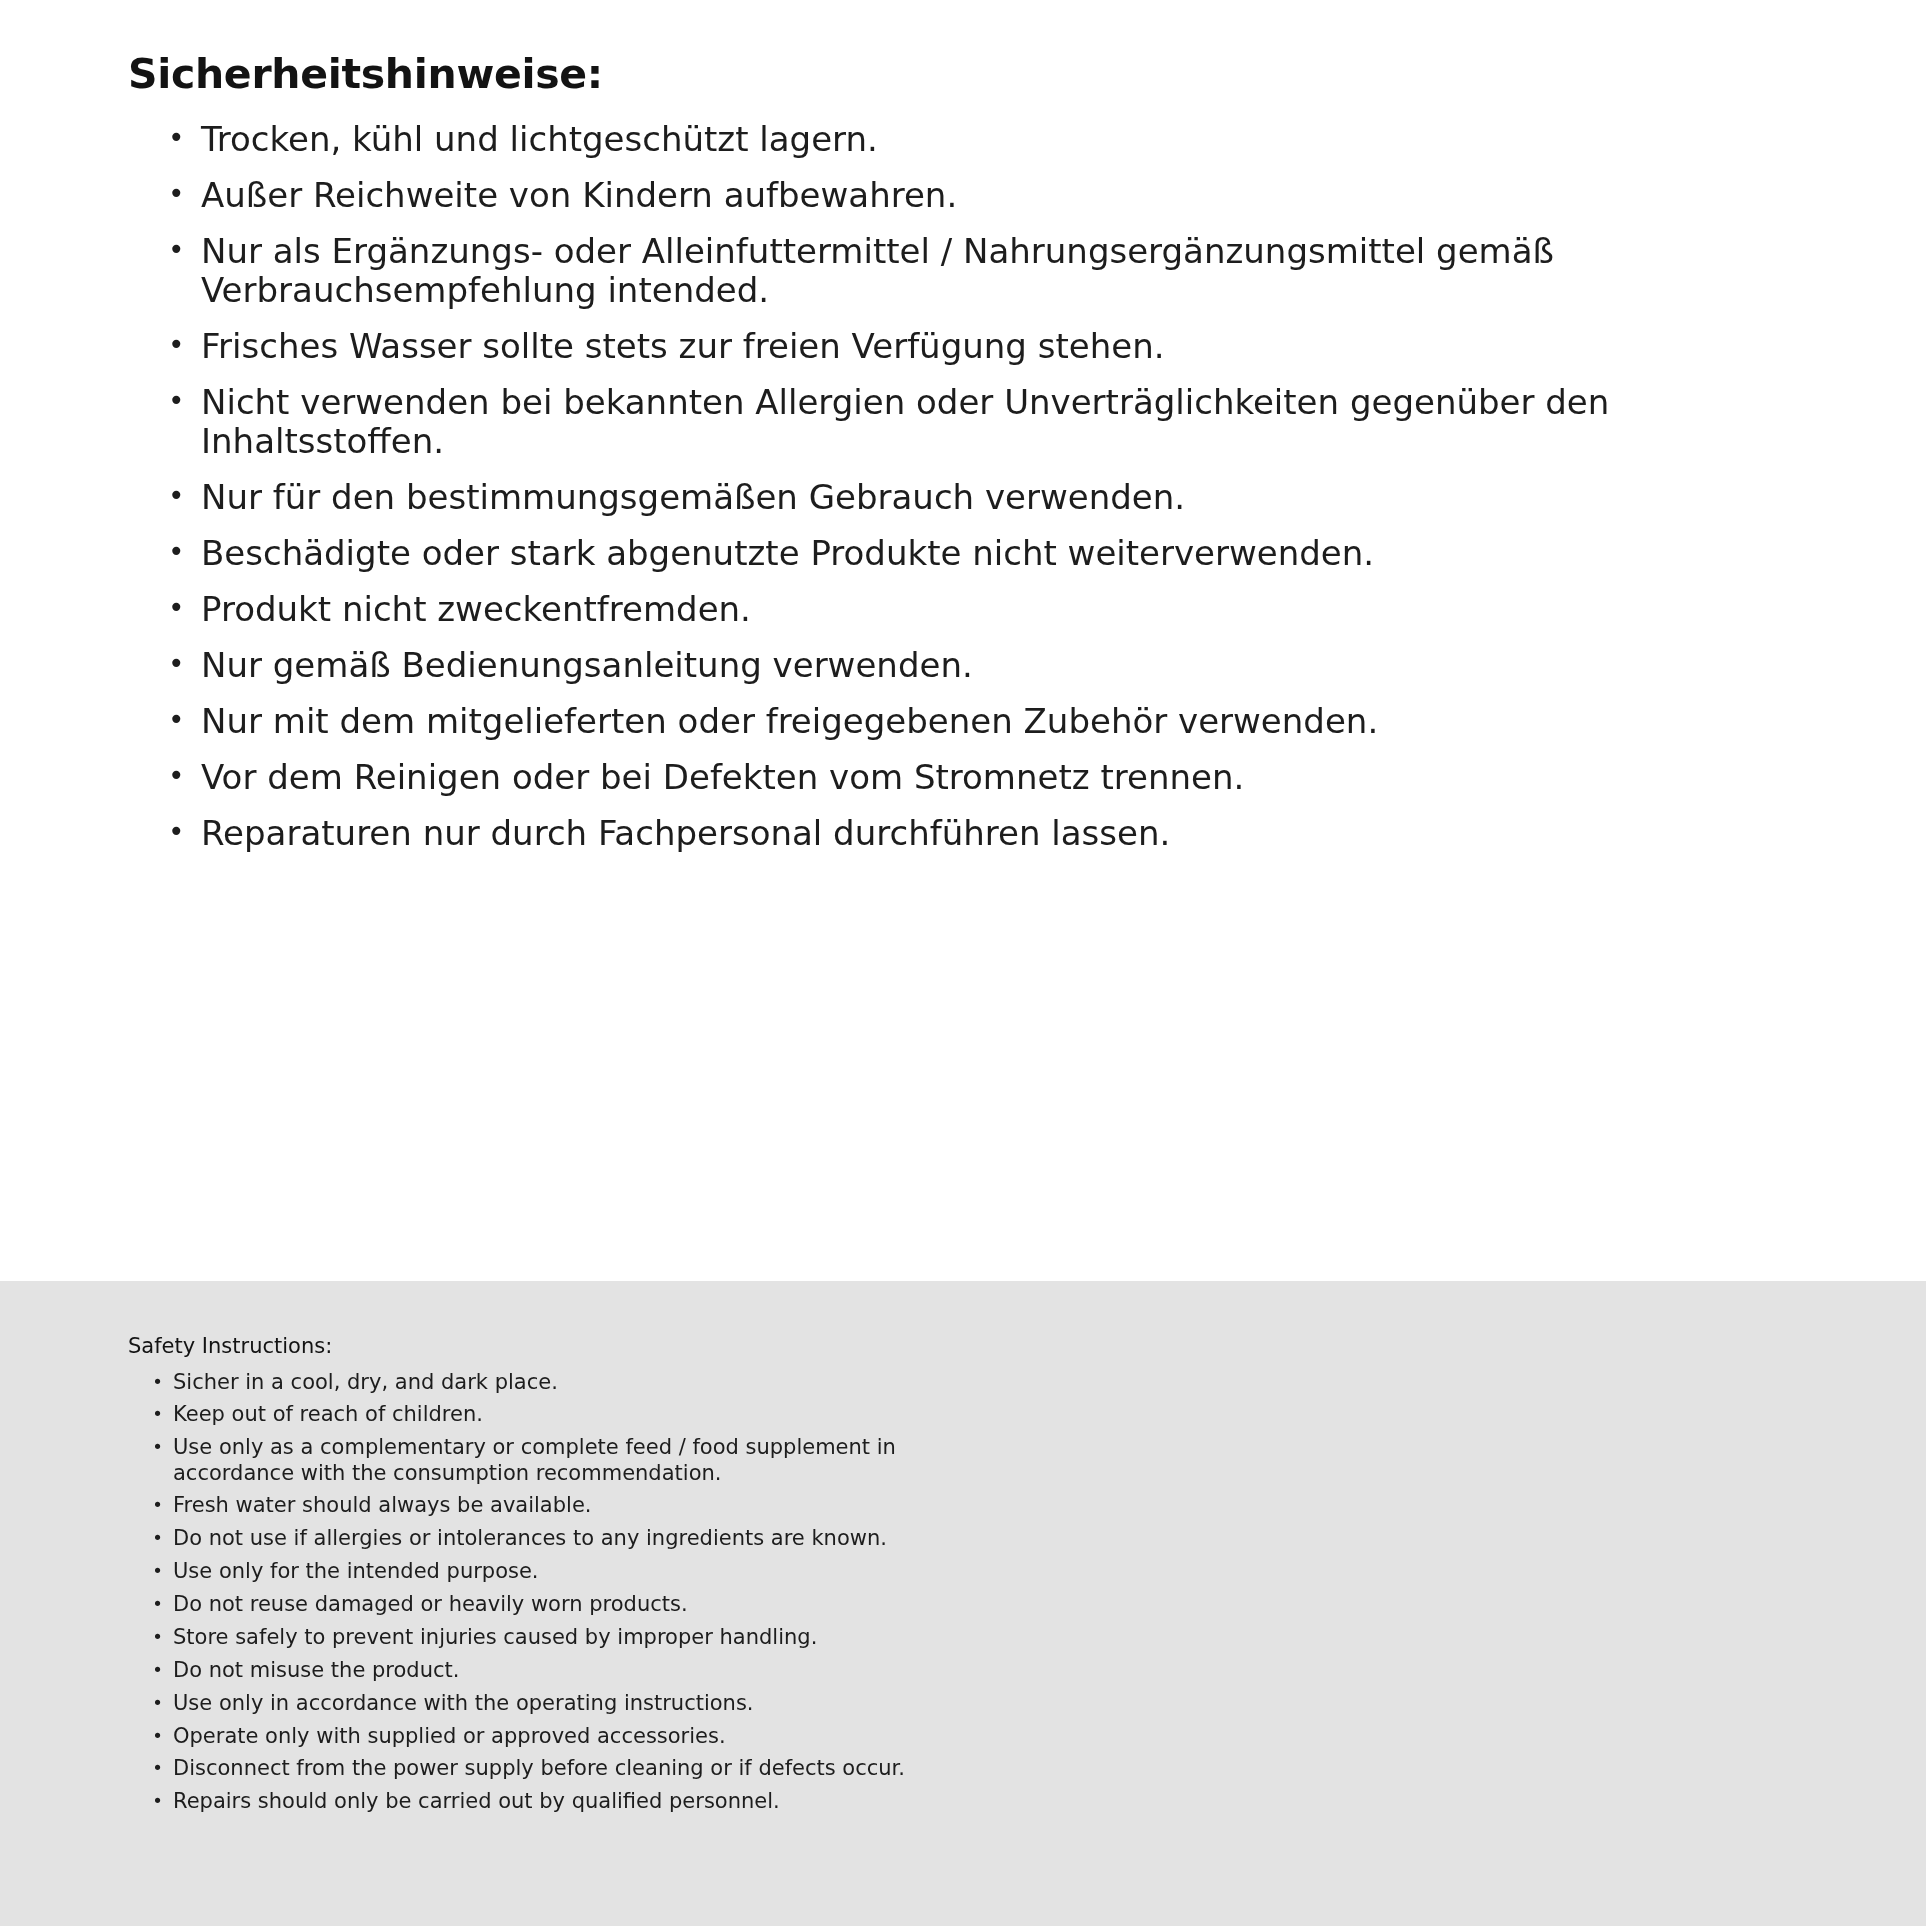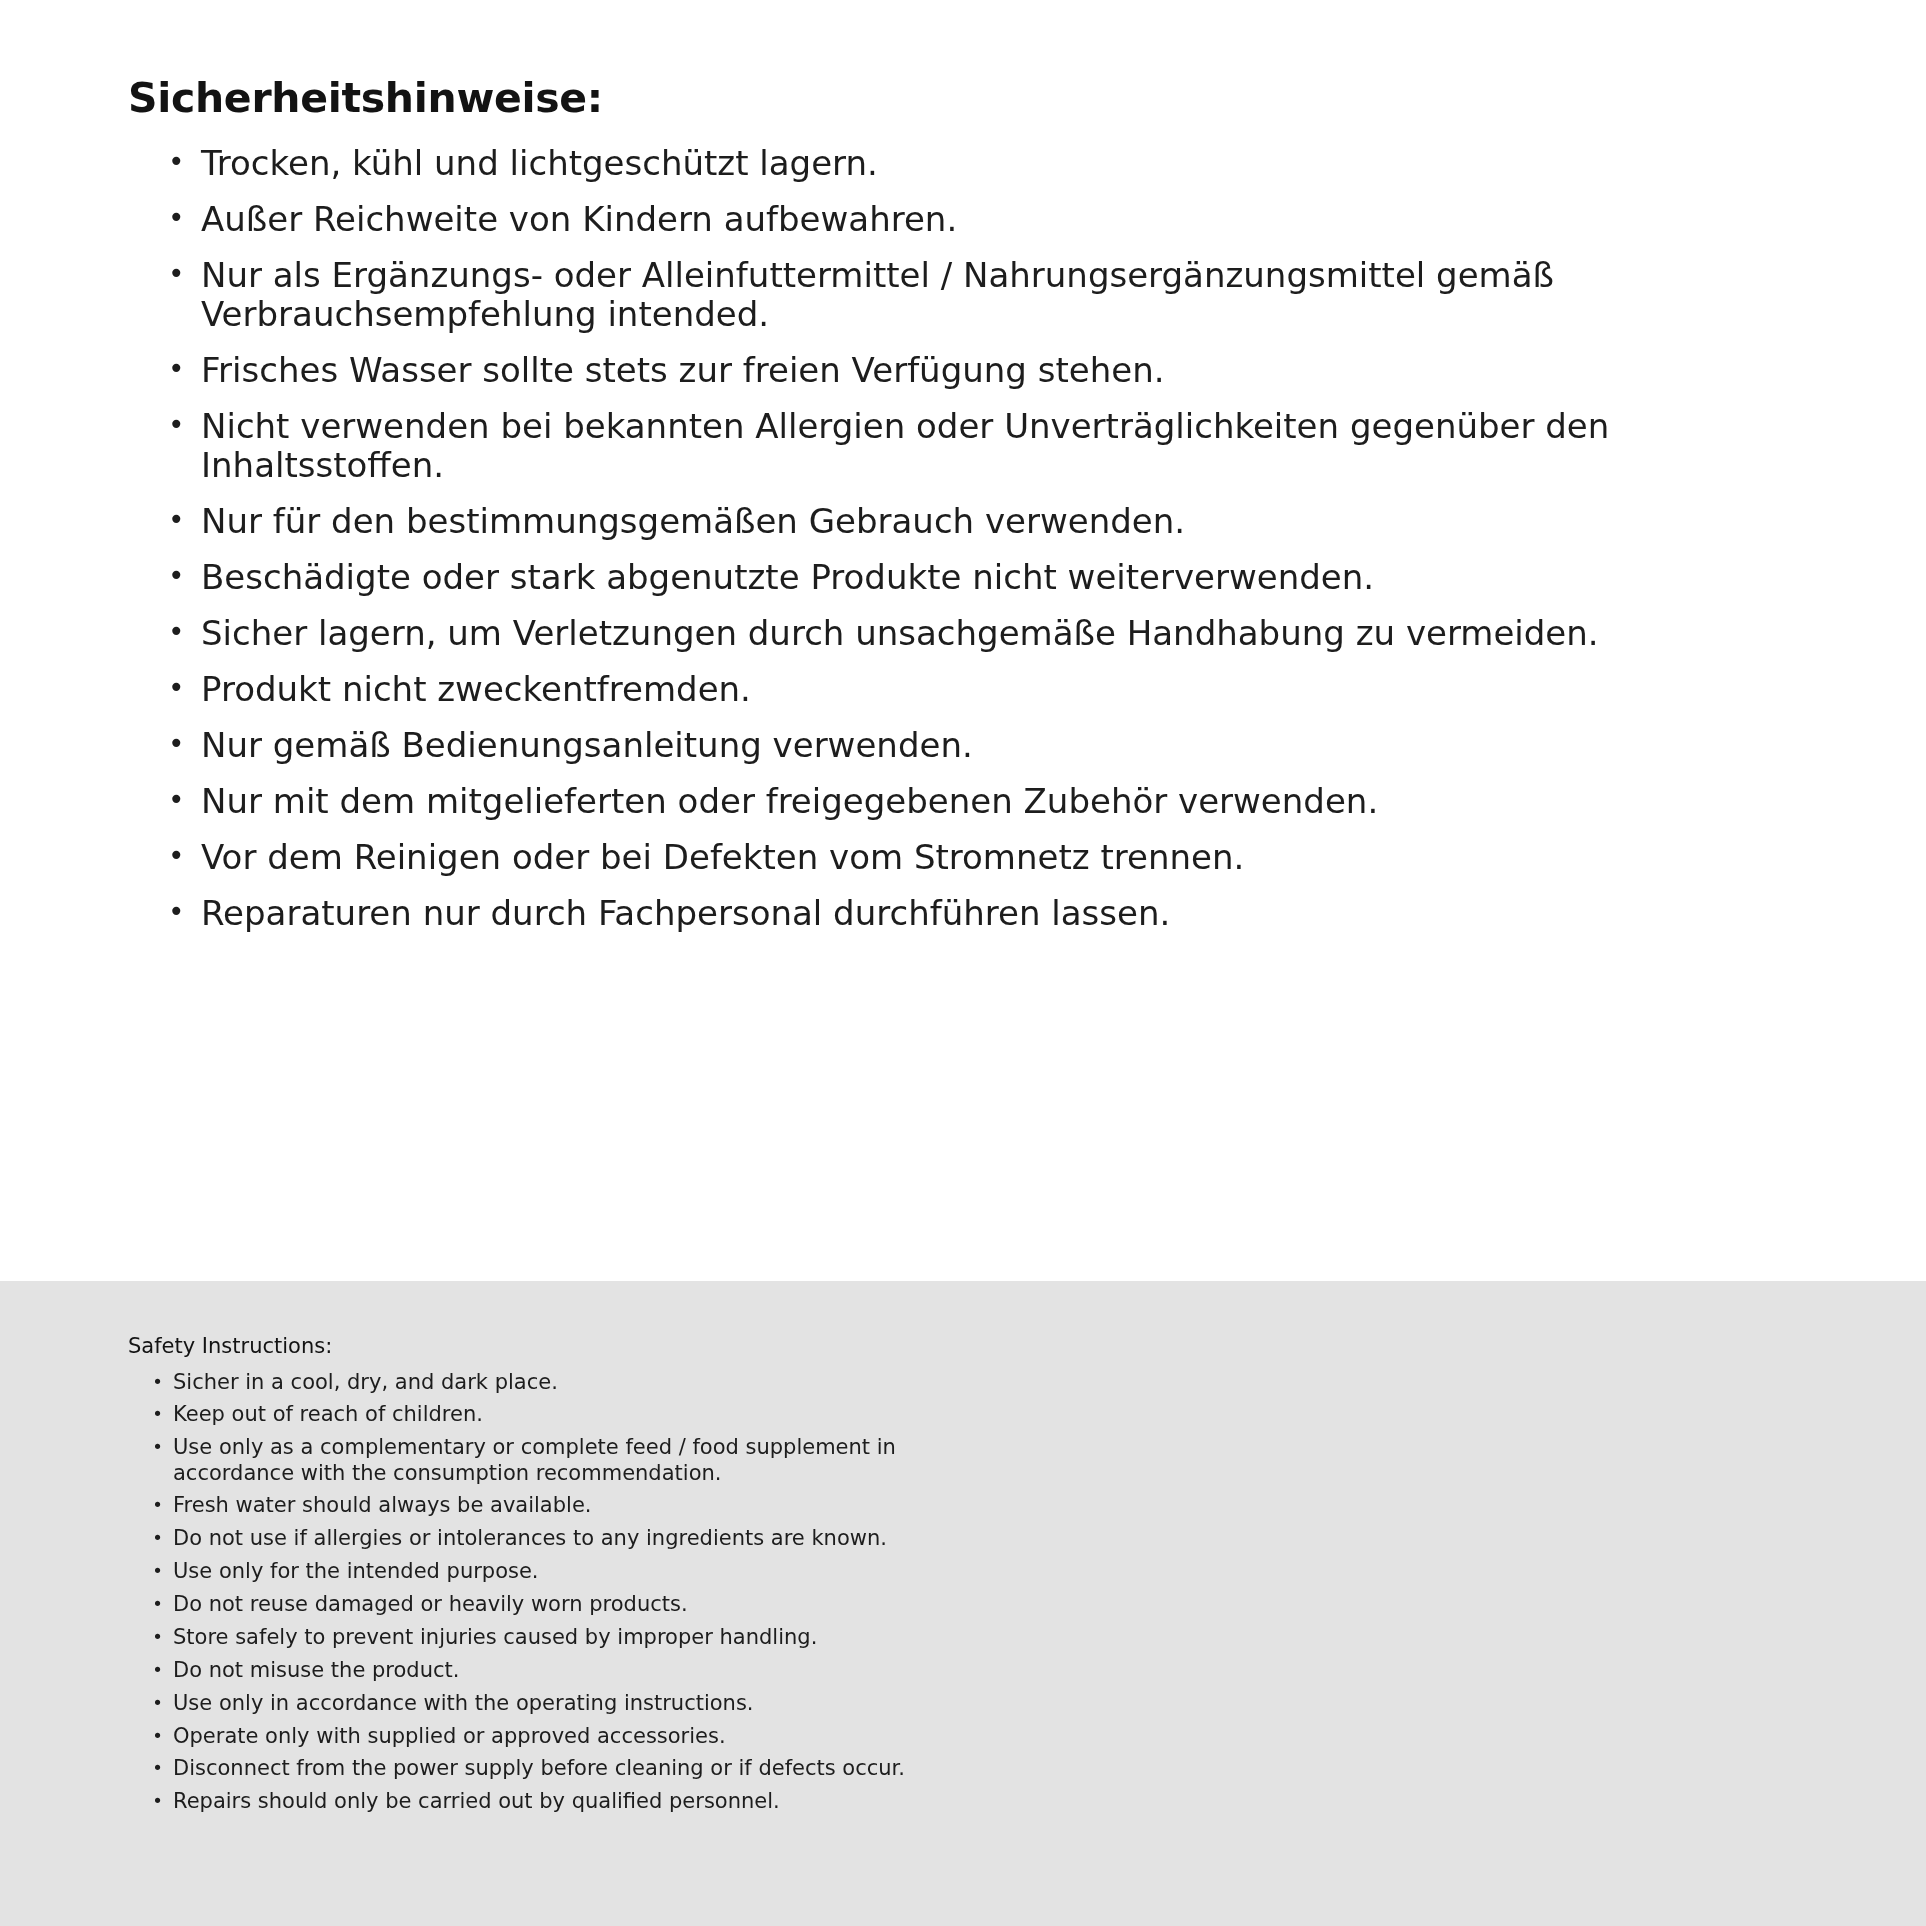--- a/index.html
+++ b/index.html
@@ -18,21 +18,21 @@
     width: 1926px;
     height: 1926px;
     position: relative;
     display: flex;
     flex-direction: column;
   }
 
   
   .de-section {
     background: #ffffff;
-    padding: 74px 71px 0 128px;
+    padding: 50px 71px 0 128px;
     box-sizing: border-box;
     flex: 0 0 auto;
     height: 1281px;
   }
   .de-title {
     font-size: 41px;
     font-weight: bold;
     letter-spacing: -0.3px;
     margin: 0 0 22px 0;
     color: #131313;
@@ -114,21 +114,20 @@
   <section class="de-section">
     <h1 class="de-title">Sicherheitshinweise:</h1>
     <ul class="de-list">
       <li>Trocken, kühl und lichtgeschützt lagern.</li>
       <li>Außer Reichweite von Kindern aufbewahren.</li>
       <li>Nur als Ergänzungs- oder Alleinfuttermittel / Nahrungsergänzungsmittel gemäß Verbrauchsempfehlung intended.</li>
       <li>Frisches Wasser sollte stets zur freien Verfügung stehen.</li>
       <li>Nicht verwenden bei bekannten Allergien oder Unverträglichkeiten gegenüber den Inhaltsstoffen.</li>
       <li>Nur für den bestimmungsgemäßen Gebrauch verwenden.</li>
       <li>Beschädigte oder stark abgenutzte Produkte nicht weiterverwenden.</li>
-      <li>Sicher lagern, um Verletzungen durch unsachgemäße Handhabung zu vermeiden.</li>
       <li>Produkt nicht zweckentfremden.</li>
       <li>Nur gemäß Bedienungsanleitung verwenden.</li>
       <li>Nur mit dem mitgelieferten oder freigegebenen Zubehör verwenden.</li>
       <li>Vor dem Reinigen oder bei Defekten vom Stromnetz trennen.</li>
       <li>Reparaturen nur durch Fachpersonal durchführen lassen.</li>
     </ul>
   </section>
 
   <section class="en-section">
     <div class="en-cols">

